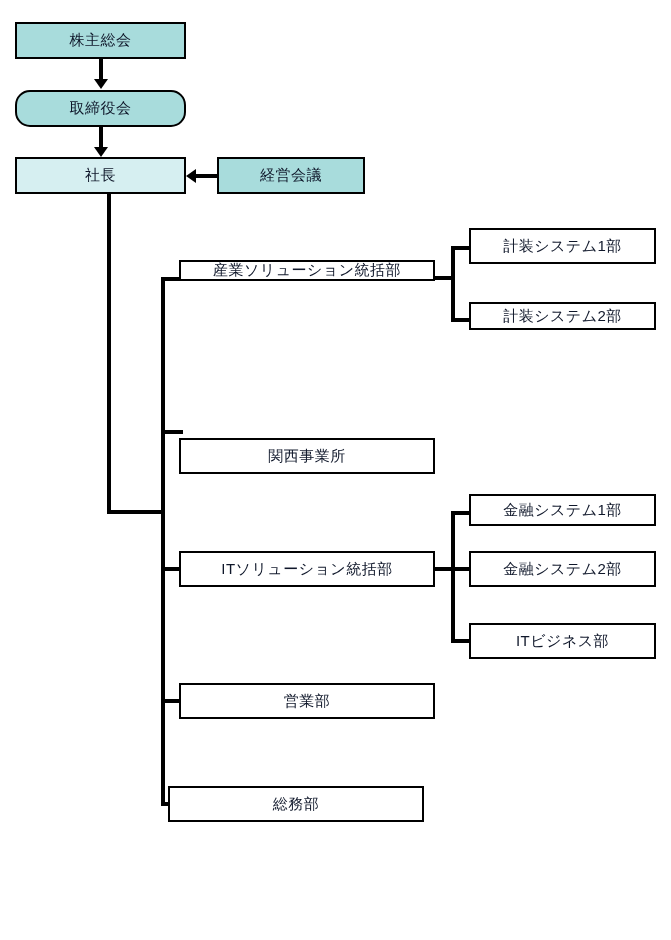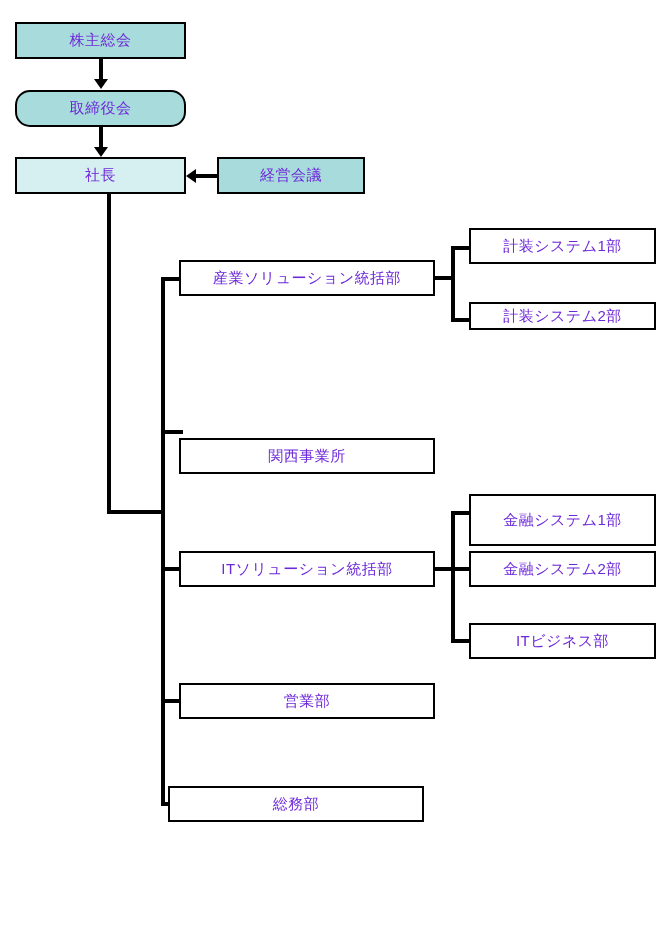--- a/index.html
+++ b/index.html
@@ -21,21 +21,21 @@
   .node {
     position: absolute;
     box-sizing: border-box;
     border: 2px solid #000000;
     display: flex;
     align-items: center;
     justify-content: center;
     text-align: center;
     font-size: 15px;
     line-height: 1.1;
-    color: #6d28d9;
+    color: #0f172a;
     letter-spacing: 0.5px;
     white-space: nowrap;
     background: #ffffff;
   }
   .node.fill-teal   { background: #a8dcdc; }
   .node.fill-lteal  { background: #d6eff1; }
   .node.fill-white  { background: #ffffff; }
 
   .conn {
     position: absolute;
@@ -81,42 +81,42 @@
   <div class="node fill-teal" style="left:217px; top:157px; width:148px; height:37px;">経営会議</div>
   <div class="conn h" style="left:196px; top:174px; width:21px; height:4px;"></div>
   <div class="arrowhead-left" style="left:186px; top:169px;"></div>
 
   <div class="conn v" style="left:107px; top:194px; width:4px; height:320px;"></div>
   <div class="conn h" style="left:107px; top:510px; width:58px; height:4px;"></div>
 
   <div class="conn v" style="left:161px; top:277px; width:4px; height:529px;"></div>
 
   <div class="conn h" style="left:161px; top:277px; width:22px; height:4px;"></div>
-  <div class="node fill-white" style="left:179px; top:260px; width:256px; height:36px;">産業ソリューション統括部</div>
+  <div class="node fill-white" style="left:179px; top:260px; width:256px; height:21px;">産業ソリューション統括部</div>
 
   <div class="conn h" style="left:435px; top:276px; width:20px; height:4px;"></div>
   <div class="conn v" style="left:451px; top:246px; width:4px; height:76px;"></div>
 
   <div class="conn h" style="left:451px; top:246px; width:20px; height:4px;"></div>
   <div class="node fill-white" style="left:469px; top:228px; width:187px; height:36px;">計装システム1部</div>
 
   <div class="conn h" style="left:451px; top:318px; width:20px; height:4px;"></div>
   <div class="node fill-white" style="left:469px; top:302px; width:187px; height:28px;">計装システム2部</div>
 
   <div class="conn h" style="left:161px; top:430px; width:22px; height:4px;"></div>
   <div class="node fill-white" style="left:179px; top:438px; width:256px; height:36px;">関西事業所</div>
 
   <div class="conn h" style="left:161px; top:567px; width:22px; height:4px;"></div>
   <div class="node fill-white" style="left:179px; top:551px; width:256px; height:36px;">ITソリューション統括部</div>
 
   <div class="conn h" style="left:435px; top:567px; width:20px; height:4px;"></div>
   <div class="conn v" style="left:451px; top:511px; width:4px; height:132px;"></div>
 
   <div class="conn h" style="left:451px; top:511px; width:20px; height:4px;"></div>
-  <div class="node fill-white" style="left:469px; top:494px; width:187px; height:52px;">金融システム1部</div>
+  <div class="node fill-white" style="left:469px; top:494px; width:187px; height:32px;">金融システム1部</div>
 
   <div class="conn h" style="left:451px; top:567px; width:20px; height:4px;"></div>
   <div class="node fill-white" style="left:469px; top:551px; width:187px; height:36px;">金融システム2部</div>
 
   <div class="conn h" style="left:451px; top:639px; width:20px; height:4px;"></div>
   <div class="node fill-white" style="left:469px; top:623px; width:187px; height:36px;">ITビジネス部</div>
 
   <div class="conn h" style="left:161px; top:699px; width:22px; height:4px;"></div>
   <div class="node fill-white" style="left:179px; top:683px; width:256px; height:36px;">営業部</div>
 

